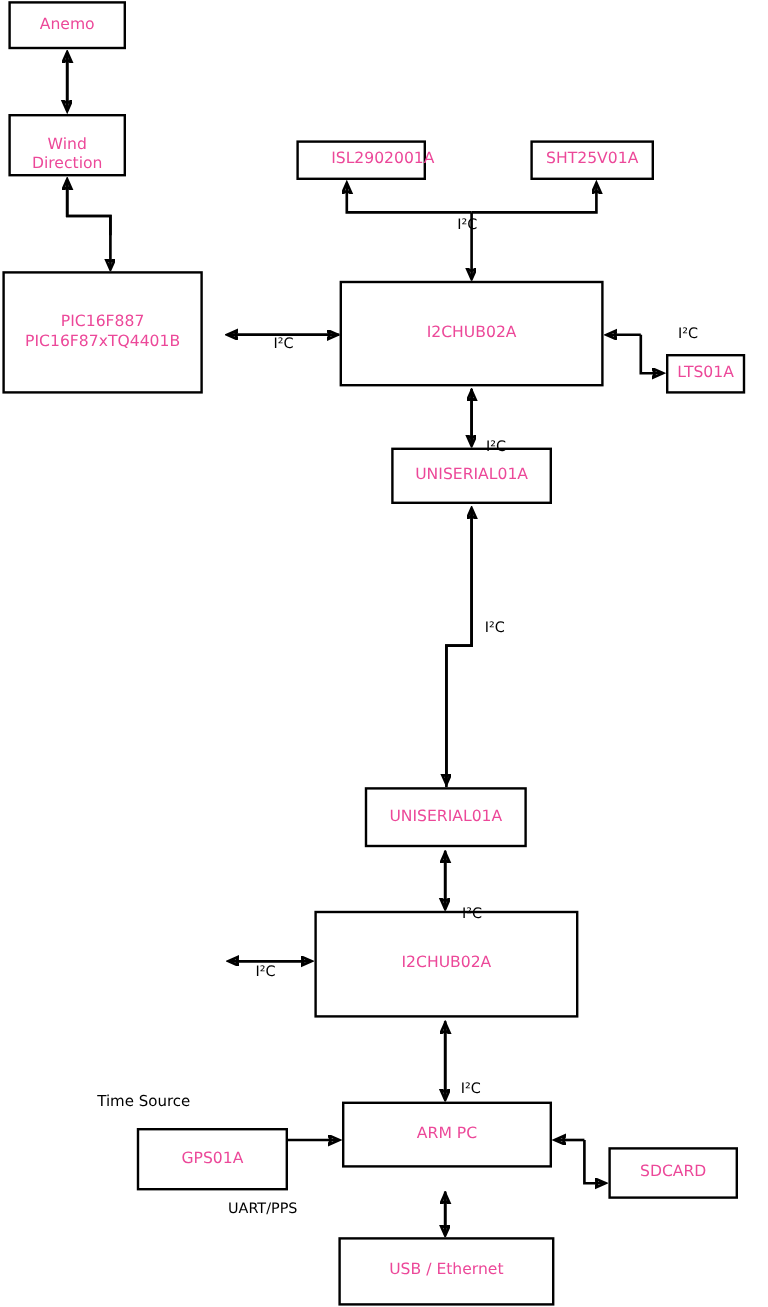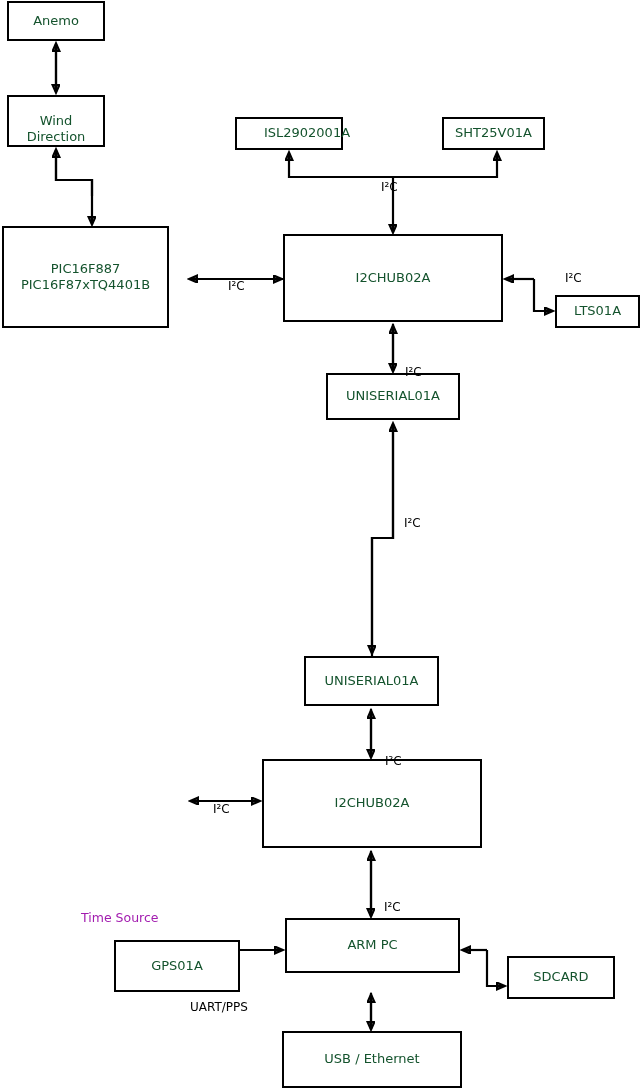--- a/index.html
+++ b/index.html
@@ -13,37 +13,37 @@
   .node{
     position:absolute;
     box-sizing:border-box;
     border:2px solid #000000;
     background:#ffffff;
     display:flex;
     align-items:center;
     justify-content:center;
     text-align:center;
     font-size:13px;
-    color:#14532d;
+    color:#ec4899;
     line-height:1.25;
     z-index:3;
   }
   .node .lbl{white-space:pre-line;display:block;}
   .edgelabel{
     position:absolute;
     font-size:12px;
     color:#000000;
     white-space:nowrap;
     z-index:4;
     margin-top:28px;
   }
   .freelabel{
     position:absolute;
     font-size:12.5px;
-    color:#a21caf;
+    color:#000000;
     white-space:nowrap;
     z-index:4;
   }
   svg#wires{
     position:absolute;left:0;top:0;
     width:640px;height:1089px;
     z-index:2;
     pointer-events:none;
   }
   svg#wires path, svg#wires line{
@@ -109,33 +109,33 @@
   <div class="node" style="left:7px;top:95px;width:98px;height:52px;align-items:flex-end;">
     <span class="lbl">Wind
 Direction</span>
   </div>
 
   <div class="node" style="left:2px;top:226px;width:167px;height:102px;">
     <span class="lbl">PIC16F887
 PIC16F87xTQ4401B</span>
   </div>
 
-  <div class="node" style="left:235px;top:117px;width:108px;height:33px;padding-left:36px;">
+  <div class="node" style="left:247px;top:117px;width:108px;height:33px;padding-left:36px;">
     <span class="lbl">ISL2902001A</span>
   </div>
 
   <div class="node" style="left:442px;top:117px;width:103px;height:33px;">
     <span class="lbl">SHT25V01A</span>
   </div>
 
   <div class="node" style="left:283px;top:234px;width:220px;height:88px;">
     <span class="lbl">I2CHUB02A</span>
   </div>
 
-  <div class="node" style="left:555px;top:295px;width:85px;height:33px;">
+  <div class="node" style="left:555px;top:295px;width:66px;height:33px;">
     <span class="lbl">LTS01A</span>
   </div>
 
   <div class="node" style="left:326px;top:373px;width:134px;height:47px;">
     <span class="lbl">UNISERIAL01A</span>
   </div>
 
   <div class="node" style="left:304px;top:656px;width:135px;height:50px;">
     <span class="lbl">UNISERIAL01A</span>
   </div>

